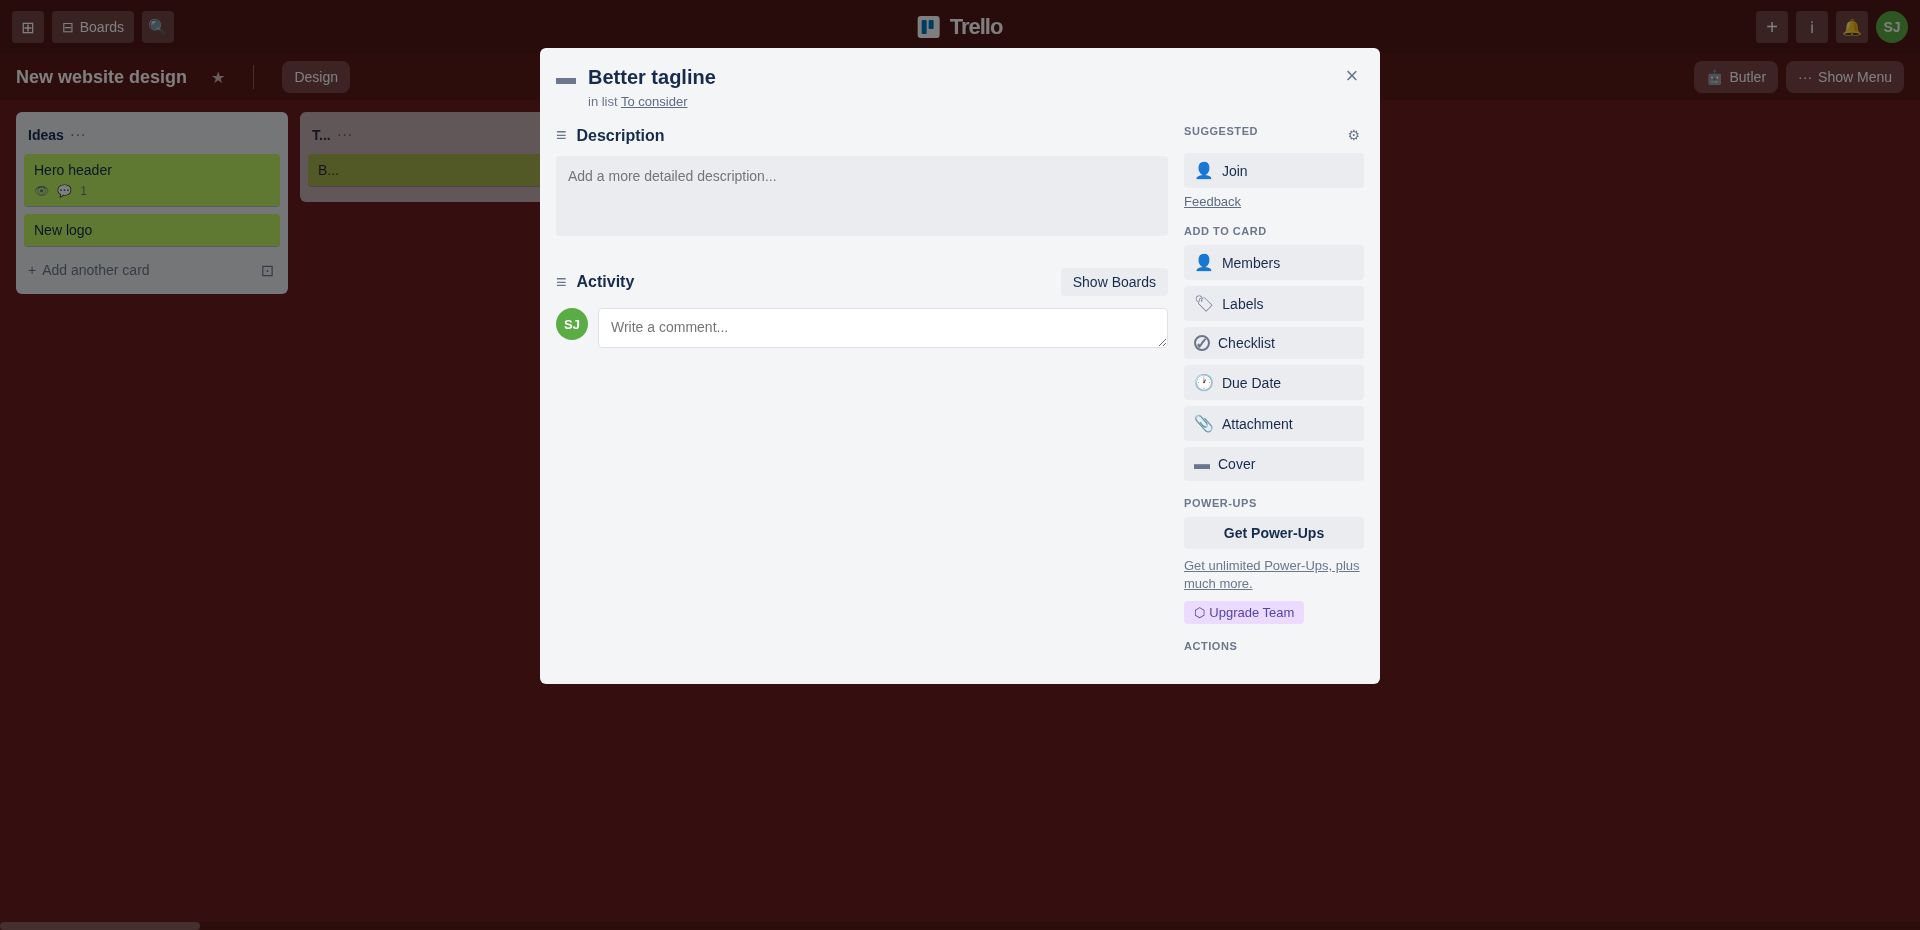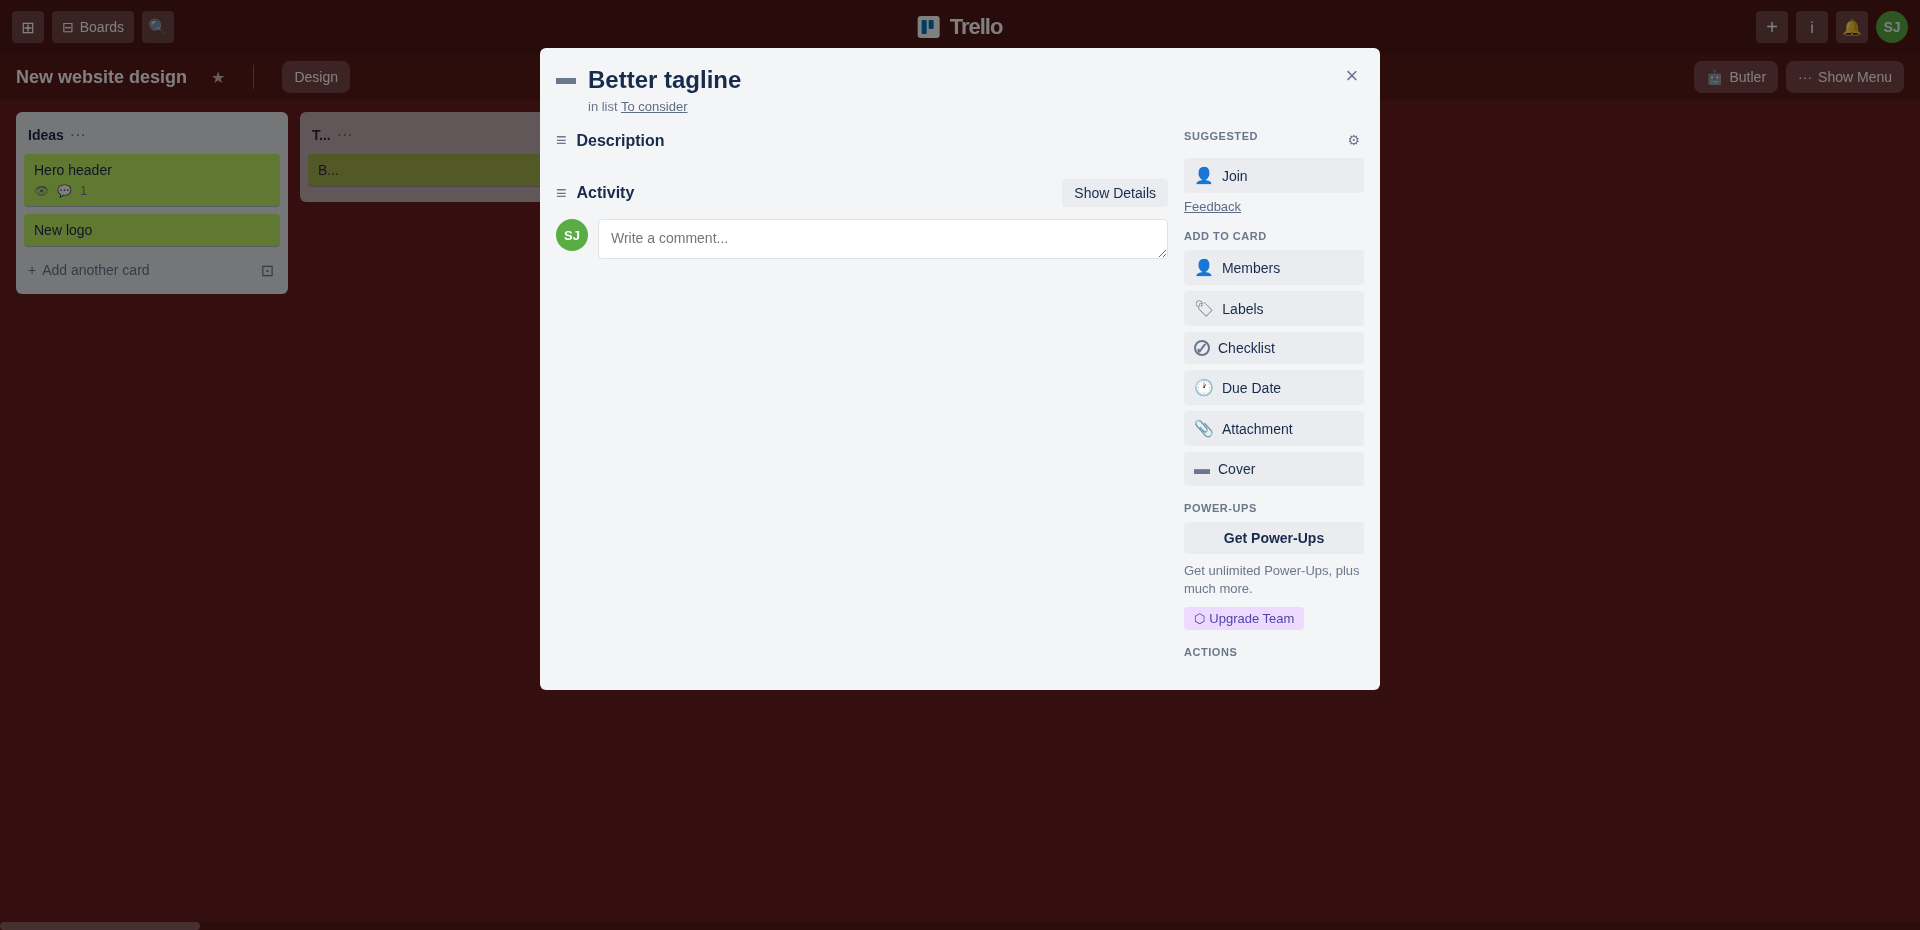--- a/index.html
+++ b/index.html
@@ -183,21 +183,21 @@
     .modal-header {
       display: flex; align-items: flex-start; gap: 12px;
       margin-bottom: 16px;
     }
     .modal-card-icon {
       font-size: 20px; color: #6b778c; margin-top: 2px;
       flex-shrink: 0;
     }
     .modal-title-block { flex: 1; }
     .modal-title {
-      font-size: 24px; font-weight: 700; color: #172b4d;
+      font-size: 20px; font-weight: 700; color: #172b4d;
       line-height: 1.3;
     }
     .modal-subtitle { font-size: 13px; color: #6b778c; margin-top: 4px; }
     .modal-subtitle a { color: #5e6c84; text-decoration: underline; cursor: pointer; }
 
     
     .modal-body {
       display: flex; gap: 16px;
     }
     .modal-main { flex: 1; }
@@ -287,20 +287,21 @@
     .get-power-ups-btn {
       width: 100%; padding: 8px 10px;
       background: #ebecf0; border: none; border-radius: 4px;
       cursor: pointer; font-size: 14px; color: #172b4d;
       text-align: center; display: block; margin-bottom: 8px;
       font-weight: 600;
     }
     .power-ups-desc {
       font-size: 13px; color: #6b778c; line-height: 1.4;
       margin-bottom: 8px;
+      text-decoration: underline;
     }
     .upgrade-btn {
       background: #eddbff; border: none; border-radius: 4px;
       padding: 4px 10px; cursor: pointer;
       font-size: 13px; color: #5243aa; font-weight: 500;
       display: flex; align-items: center; gap: 4px;
     }
 
     .actions-section { margin-top: 8px; }
 
@@ -474,30 +475,31 @@
 
     <div class="modal-body">
 
       <div class="modal-main">
 
         <div class="description-section">
           <div class="section-header">
             <span class="section-icon">≡</span>
             <span class="section-title">Description</span>
           </div>
+          <textarea class="description-textarea" placeholder="Add a more detailed description..." style=""></textarea>
         </div>
 
         <div class="activity-section">
           <div class="activity-header">
             <div class="activity-header-left">
               <span class="section-icon">≡</span>
               <span class="section-title">Activity</span>
             </div>
             <button class="show-details-btn">
-              <span>Show Details</span>
+              <span>Show Boards</span>
             </button>
           </div>
 
           <div class="comment-row">
             <div class="comment-avatar">
               <span>SJ</span>
             </div>
             <textarea class="comment-input" rows="1" placeholder="Write a comment..." style=""></textarea>
           </div>
         </div>

